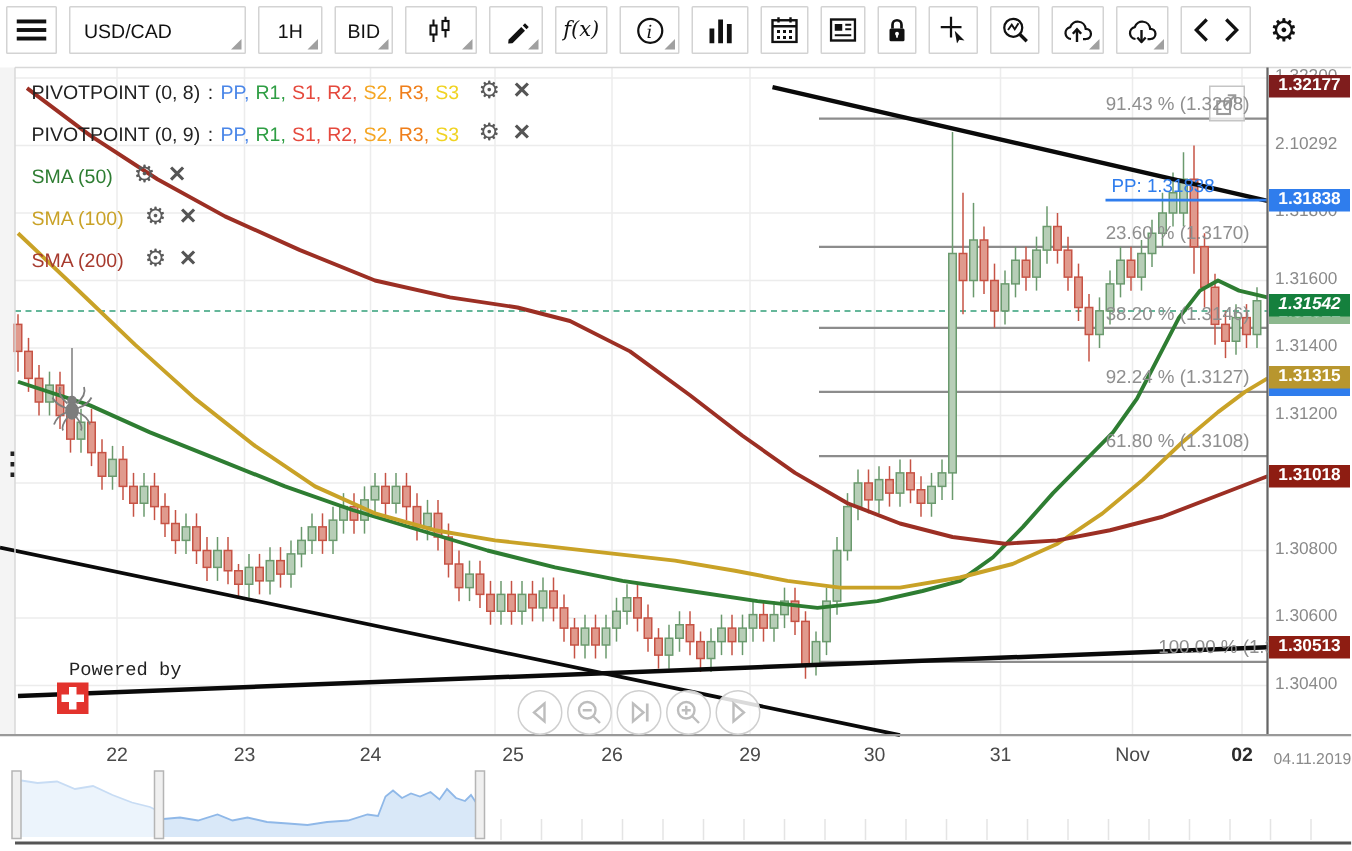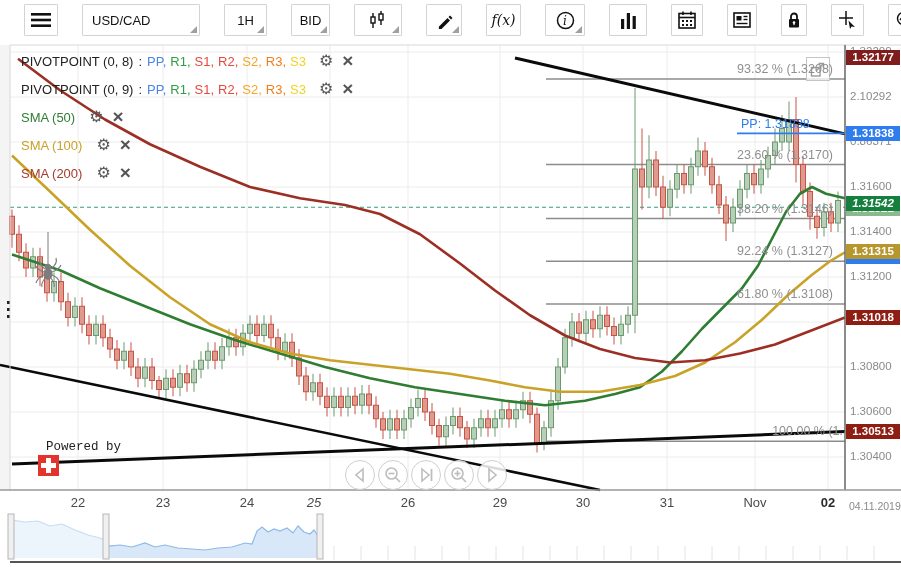--- a/index.html
+++ b/index.html
@@ -1,21 +1,21 @@
 <!DOCTYPE html>
 <html><head>
 <meta charset="utf-8">
 <style>
   html,body{margin:0;padding:0;background:#fff;}
   .app{position:relative;width:901px;height:567px;background:#fff;overflow:hidden;
        font-family:"Liberation Sans",sans-serif;-webkit-font-smoothing:antialiased;}
   #chart-svg{position:absolute;left:0;top:0;}
   
   .toolbar{position:absolute;left:0;top:0;width:901px;height:41px;background:#fff;
-           display:flex;align-items:flex-start;padding-left:24px;box-sizing:border-box;gap:24px;}
+           display:flex;align-items:flex-start;padding-left:4px;box-sizing:border-box;gap:8px;}
   .tbtn{position:relative;height:32px;margin-top:4px;background:#fff;border:1px solid #d3d3d3;
         border-radius:1px;display:flex;align-items:center;justify-content:center;
         box-sizing:border-box;cursor:pointer;flex:0 0 auto;}
   .tbtn.noborder{border:none;}
   .caret::after{content:"";position:absolute;right:2px;bottom:2px;width:0;height:0;
         border-left:7px solid transparent;border-bottom:7px solid #a0a0a0;}
   .tlabel{font-size:13px;color:#111;}
   .instr{justify-content:flex-start;padding-left:9px;}
   .fx{font-family:"DejaVu Serif",serif;font-style:italic;font-size:14px;color:#111;}
   .gearglyph{font-size:21px;color:#111;line-height:1;}
@@ -586,48 +586,48 @@
       <polygon points="11,8 18,14 11,20" fill="none" stroke="#bdbdbd" stroke-width="1.6"></polygon>
     </svg>
   </div>
 
   <div class="powered">Powered by</div>
   <div class="logo">
     <div class="logo-sq"></div>
   </div>
 
   <div id="overlay"></div>
-<div class="fiblab" style="top: 62px; right: 68px;">93.32 % (1.3208)</div>
+<div class="fiblab" style="top: 62px; right: 68px;">91.43 % (1.3208)</div>
     <div class="fiblab" style="top: 147.5px; right: 68px;">23.60 % (1.3170)</div>
     <div class="fiblab" style="top: 201.5px; right: 68px;">38.20 % (1.3146)</div>
     <div class="fiblab" style="top: 244.25px; right: 68px;">92.24 % (1.3127)</div>
     <div class="fiblab" style="top: 287px; right: 68px;">61.80 % (1.3108)</div>
     <div class="fiblab" style="top: 424.25px; right: 26px;">100.00 % (1.3047)</div>
     <div class="axlab" style="top: 45px;">1.32200</div>
     <div class="axlab" style="top: 90px;">2.10292</div>
-    <div class="axlab" style="top: 135px;">0.86371</div>
+    <div class="axlab" style="top: 135px;">1.31800</div>
     <div class="axlab" style="top: 180px;">1.31600</div>
     <div class="axlab" style="top: 225px;">1.31400</div>
     <div class="axlab" style="top: 270px;">1.31200</div>
     <div class="axlab" style="top: 315px;">1.31000</div>
     <div class="axlab" style="top: 360px;">1.30800</div>
     <div class="axlab" style="top: 405px;">1.30600</div>
     <div class="axlab" style="top: 450px;">1.30400</div>
     <div class="badge" style="top: 49.675px; background: #7f1d1d;">1.32177</div>
     <div class="badge" style="top: 125.95px; background: rgb(47, 125, 237);">1.31838</div>
     <div class="badge" style="top: 200.875px; background: rgba(46, 125, 50, 0.55);">1.31521</div>
     <div class="badge" style="top: 196px; background: #15803d; font-style: italic;">1.31542</div>
     <div class="badge" style="top: 249.25px; background: rgb(47, 125, 237);"></div>
     <div class="badge" style="top: 243.625px; background: rgb(184, 150, 46);">1.31315</div>
     <div class="badge" style="top: 310.45px; background: rgb(142, 29, 18);">1.31018</div>
     <div class="badge" style="top: 424.075px; background: rgb(142, 29, 18);">1.30513</div>
     <div class="datelab">04.11.2019</div>
     <div class="xlab" style="left: 56px;">22</div>
     <div class="xlab" style="left: 141px;">23</div>
     <div class="xlab" style="left: 225px;">24</div>
-    <div class="xlab" style="left: 292px; font-style: italic;">25</div>
+    <div class="xlab" style="left: 320px;">25</div>
     <div class="xlab" style="left: 386px;">26</div>
     <div class="xlab" style="left: 478px;">29</div>
     <div class="xlab" style="left: 561px;">30</div>
     <div class="xlab" style="left: 645px;">31</div>
     <div class="xlab" style="left: 733px;">Nov</div>
     <div class="xlab last" style="left: 806px;">02</div>
   </div>
 
 </body></html>

